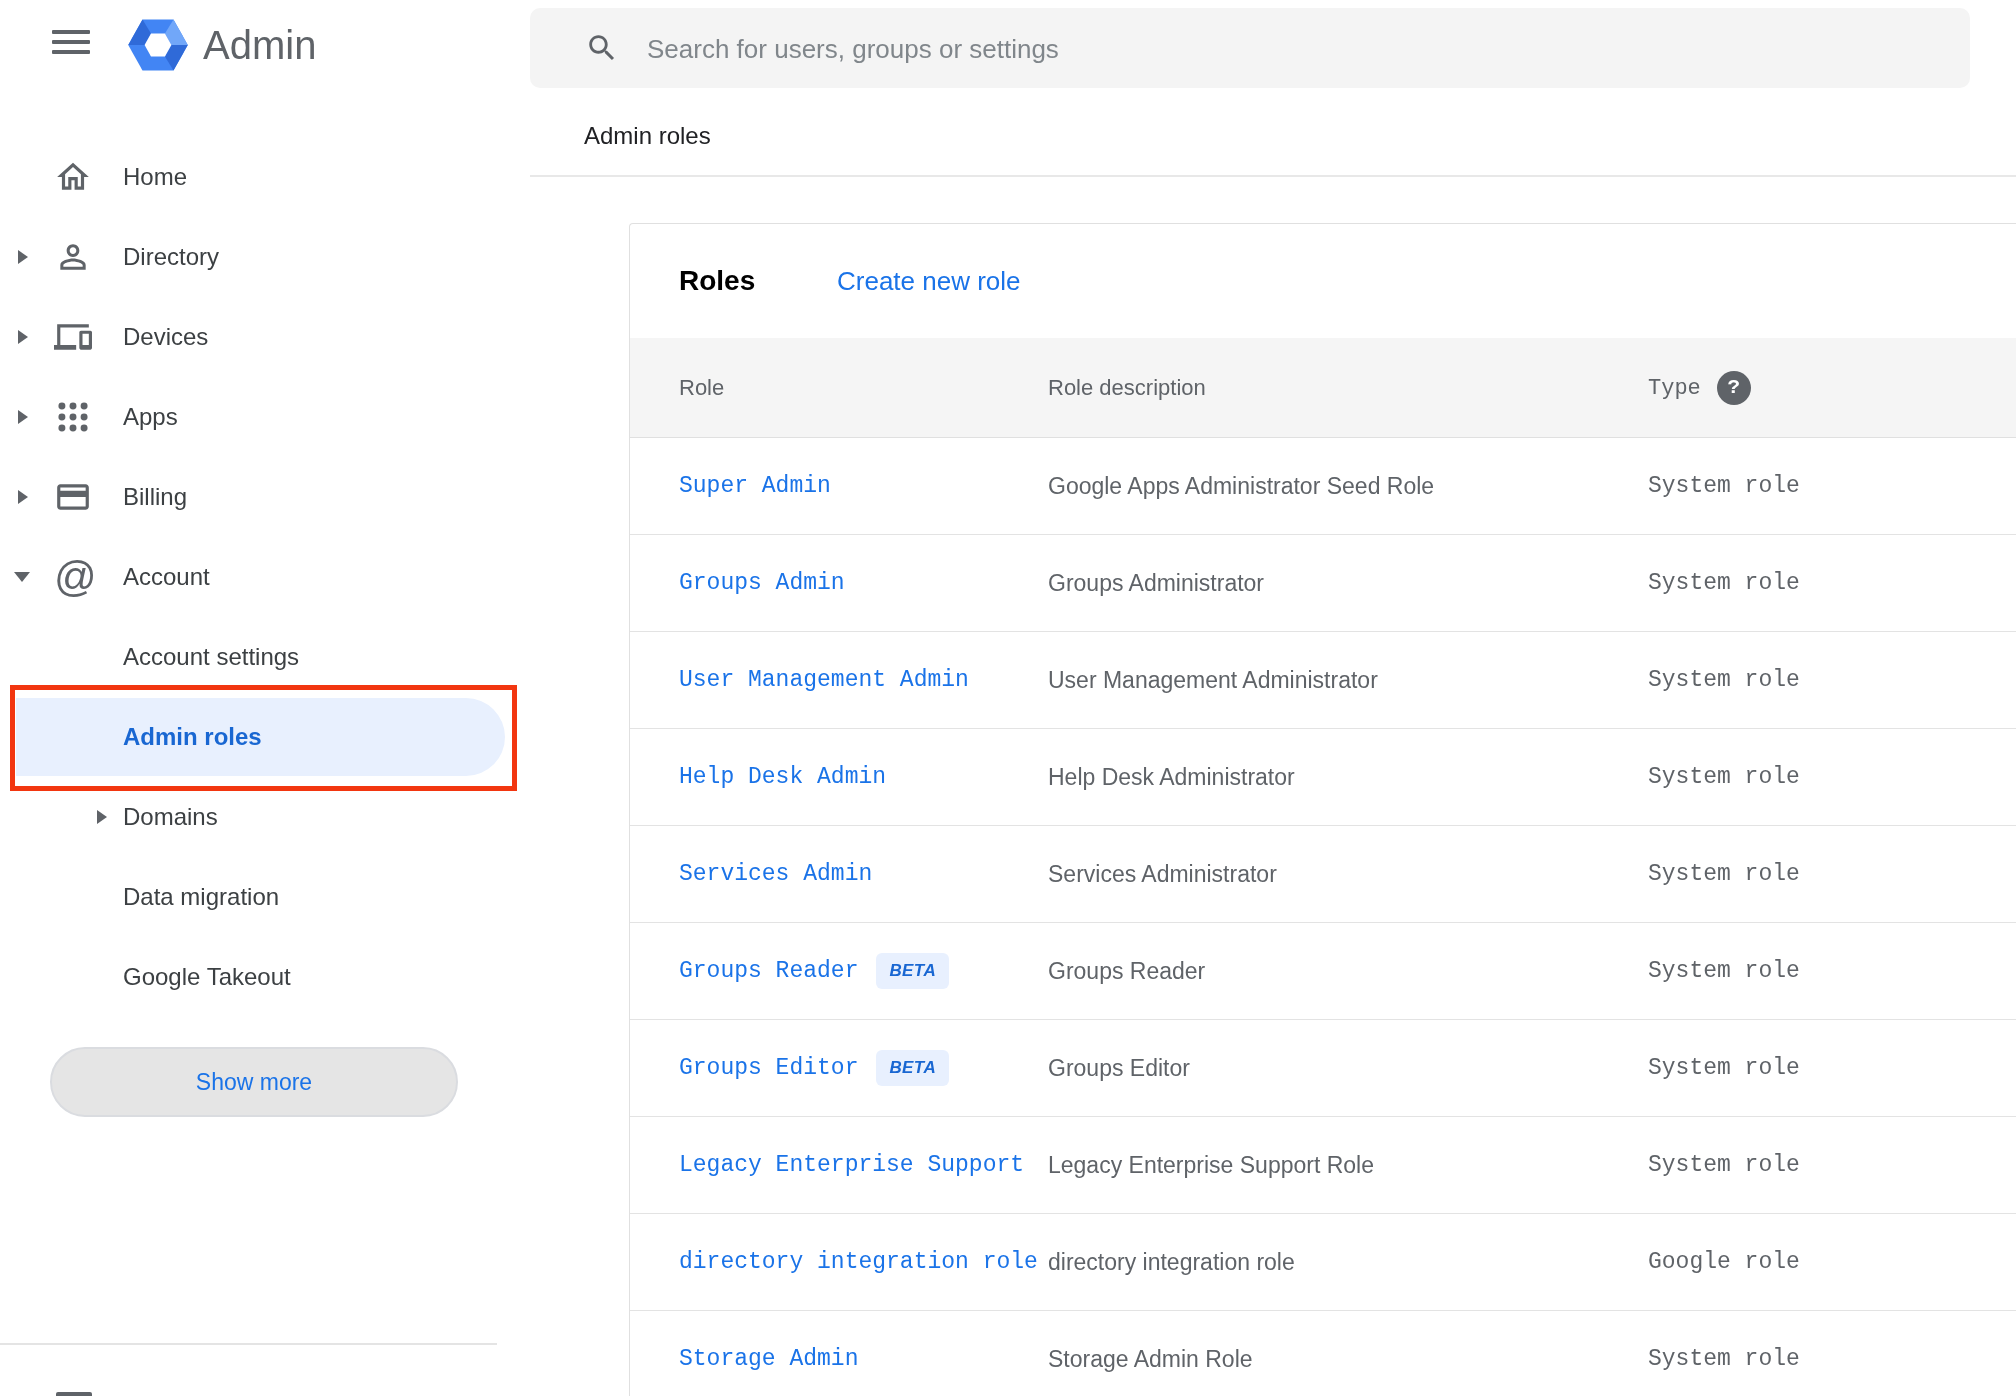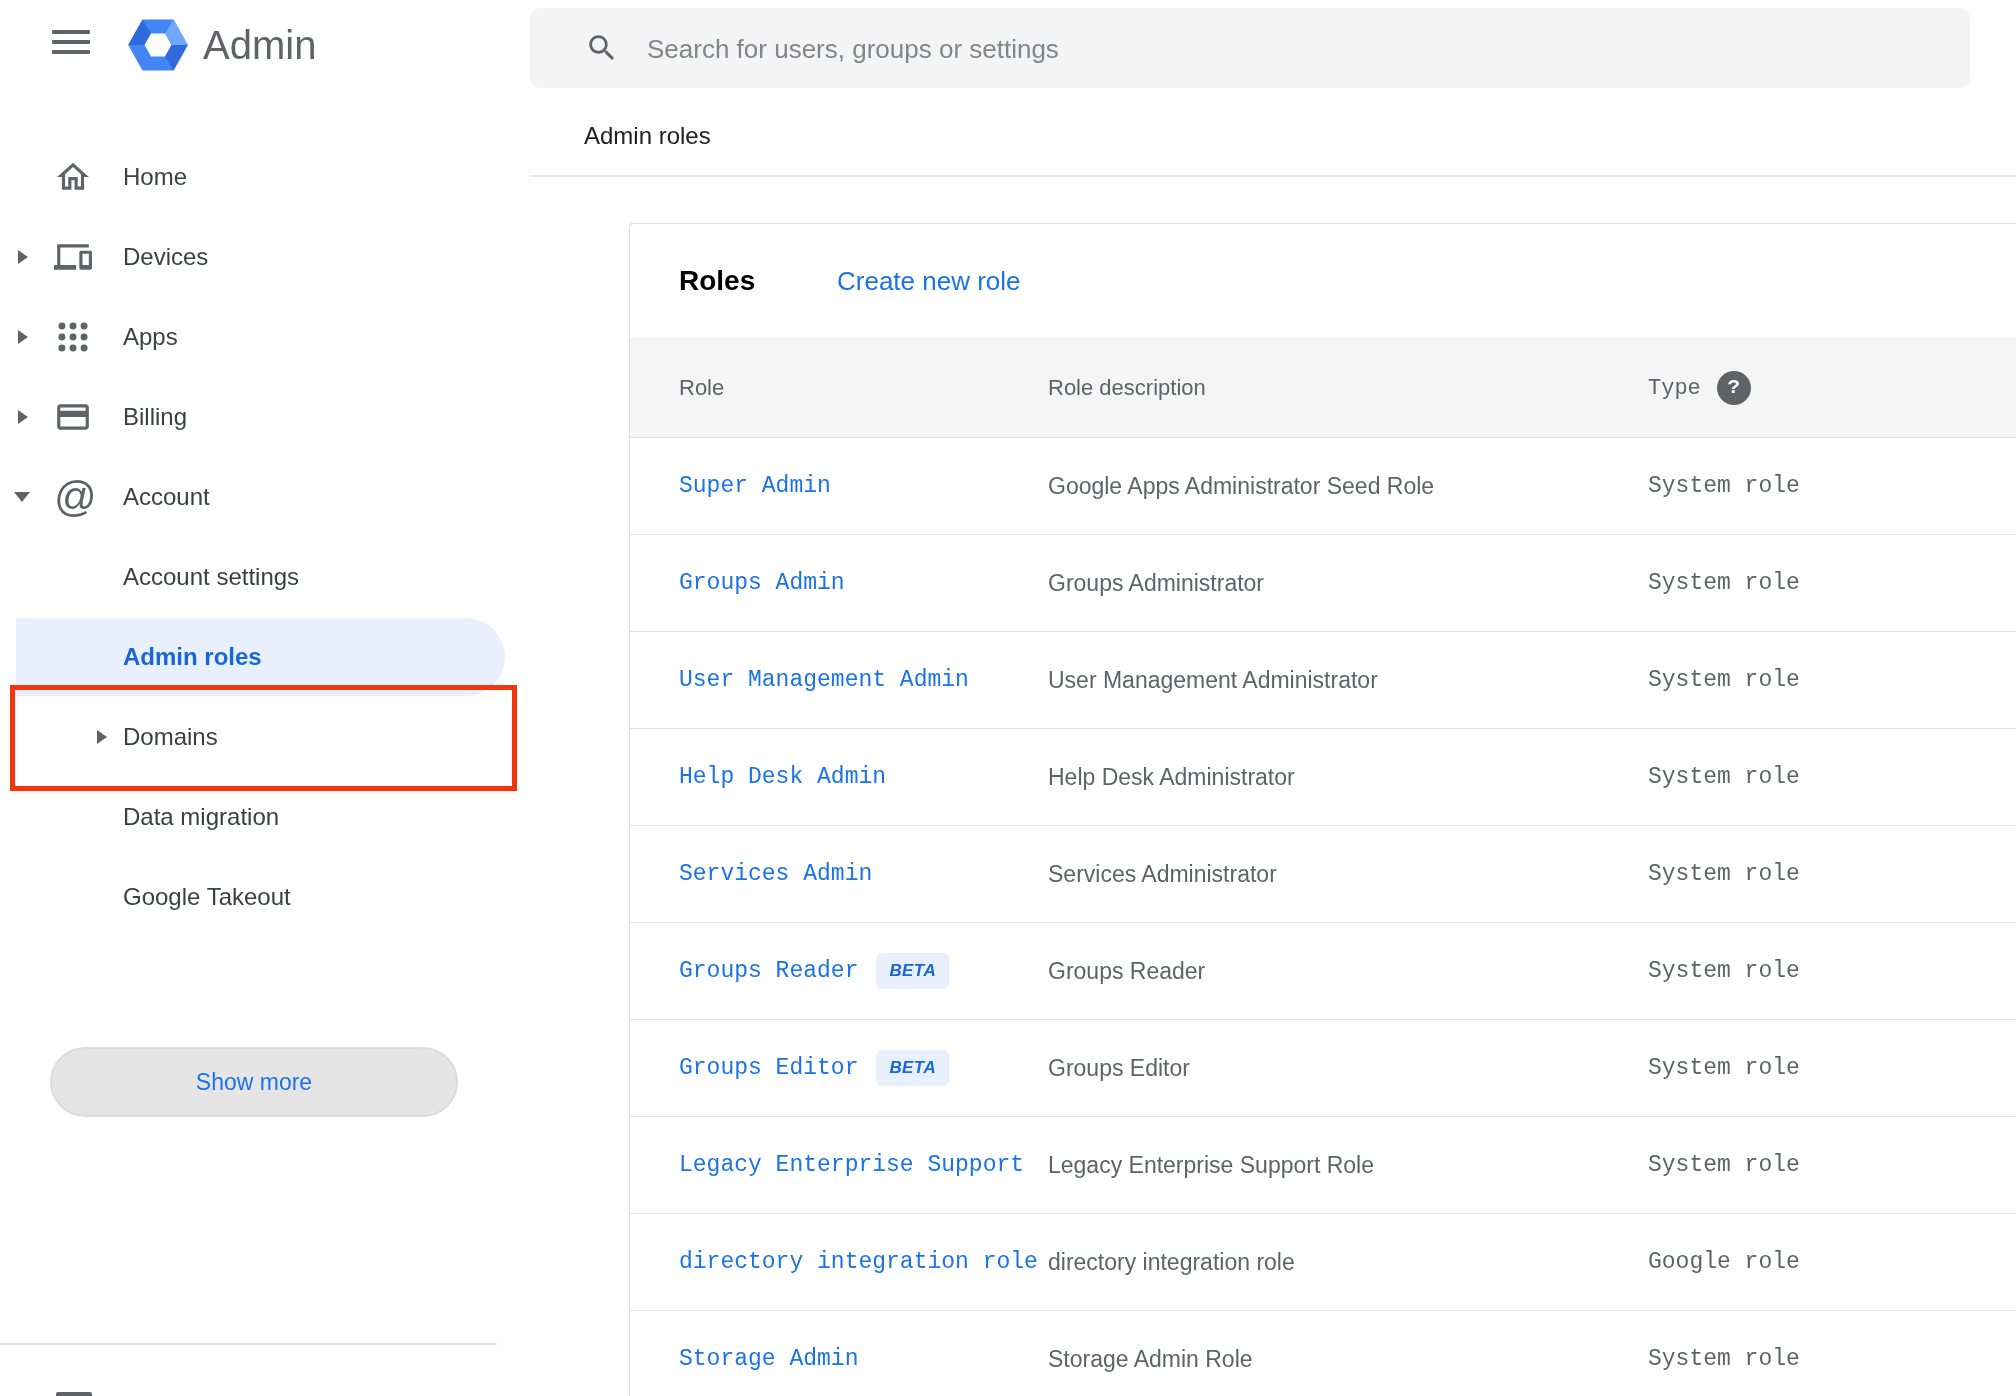--- a/index.html
+++ b/index.html
@@ -97,20 +97,27 @@
     <div class="nav-item">
 
     <span class="nav-icon"><svg viewBox="0 0 24 24">
           <path d="M12 5.69l5 4.5V18h-2v-6H9v6H7v-7.81l5-4.5M12 3L2 12h3v8h6v-6h2v6h6v-8h3L12 3z"></path>
         </svg></span>
     <span class="nav-label">Home</span>
   </div>
     <div class="nav-item">
     <span class="arrow right"></span>
     <span class="nav-icon"><svg viewBox="0 0 24 24">
+          <path d="M12 5.9c1.16 0 2.1.94 2.1 2.1s-.94 2.1-2.1 2.1S9.9 9.16 9.9 8s.94-2.1 2.1-2.1m0 9c2.97 0 6.1 1.46 6.1 2.1v1.1H5.9V17c0-.64 3.13-2.1 6.1-2.1M12 4C9.79 4 8 5.79 8 8s1.79 4 4 4 4-1.79 4-4-1.79-4-4-4zm0 9c-2.67 0-8 1.34-8 4v3h16v-3c0-2.66-5.33-4-8-4z"></path>
+        </svg></span>
+    <span class="nav-label">Directory</span>
+  </div>
+    <div class="nav-item">
+    <span class="arrow right"></span>
+    <span class="nav-icon"><svg viewBox="0 0 24 24">
           <path d="M4 6h18V4H2v13H0v3h14v-3H4V6zm19 2h-6c-.55 0-1 .45-1 1v10c0 .55.45 1 1 1h6c.55 0 1-.45 1-1V9c0-.55-.45-1-1-1zm-1 9h-4v-7h4v7z"></path>
         </svg></span>
     <span class="nav-label">Devices</span>
   </div>
     <div class="nav-item">
     <span class="arrow right"></span>
     <span class="nav-icon"><svg viewBox="0 0 24 24">
           <g>
             <circle cx="5" cy="5" r="2.2"></circle>
             <circle cx="12" cy="5" r="2.2"></circle>

